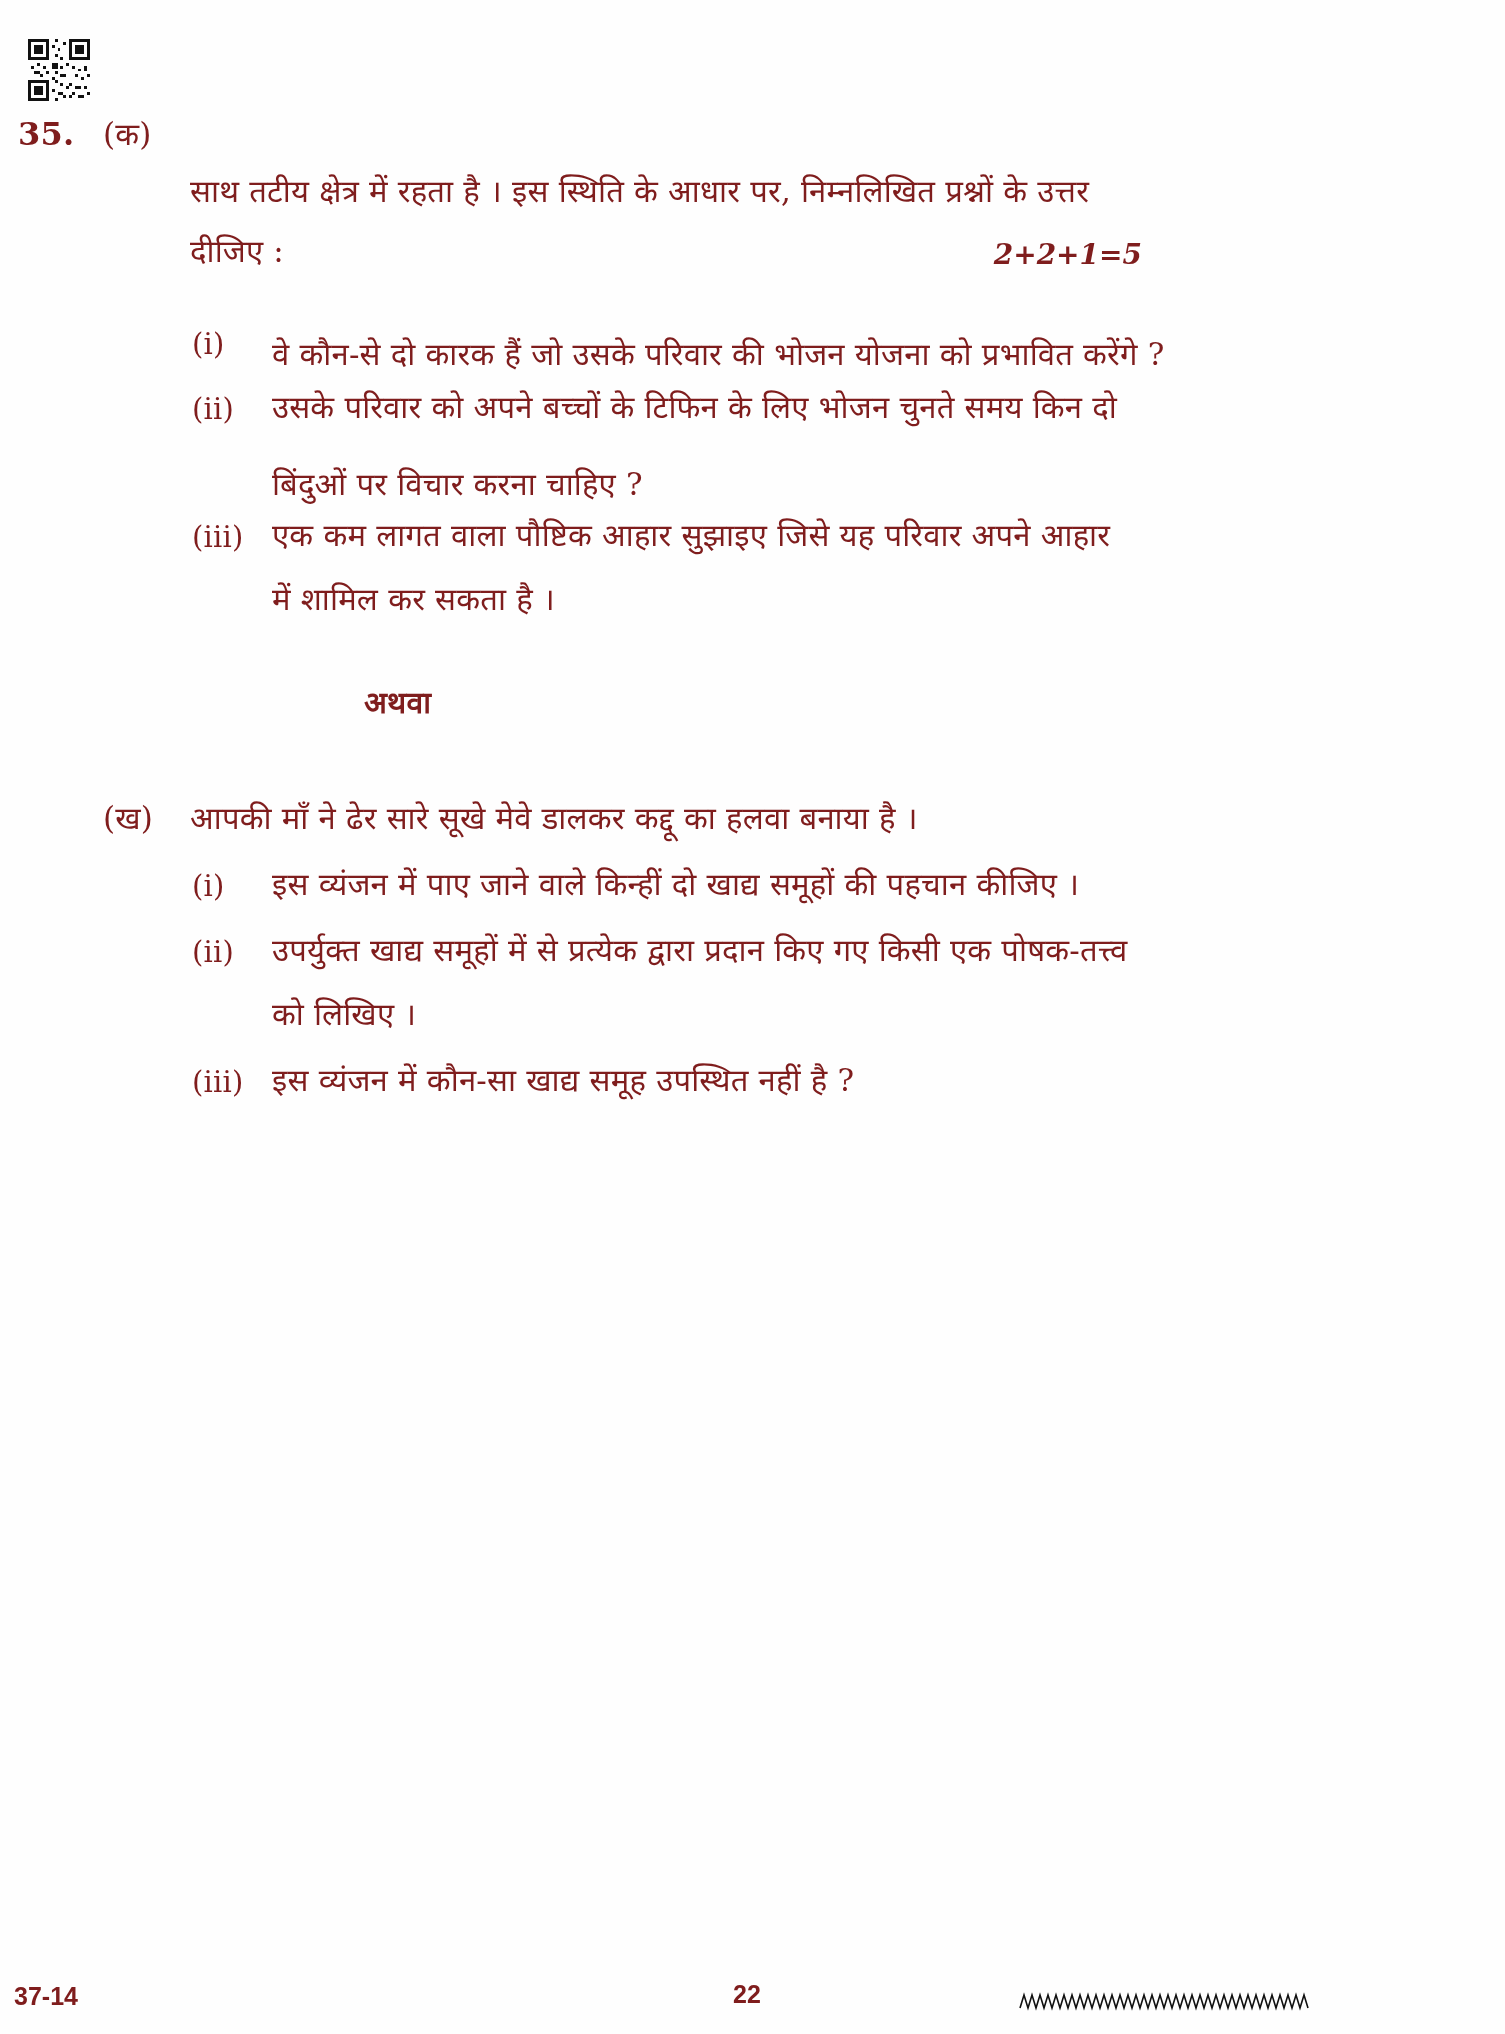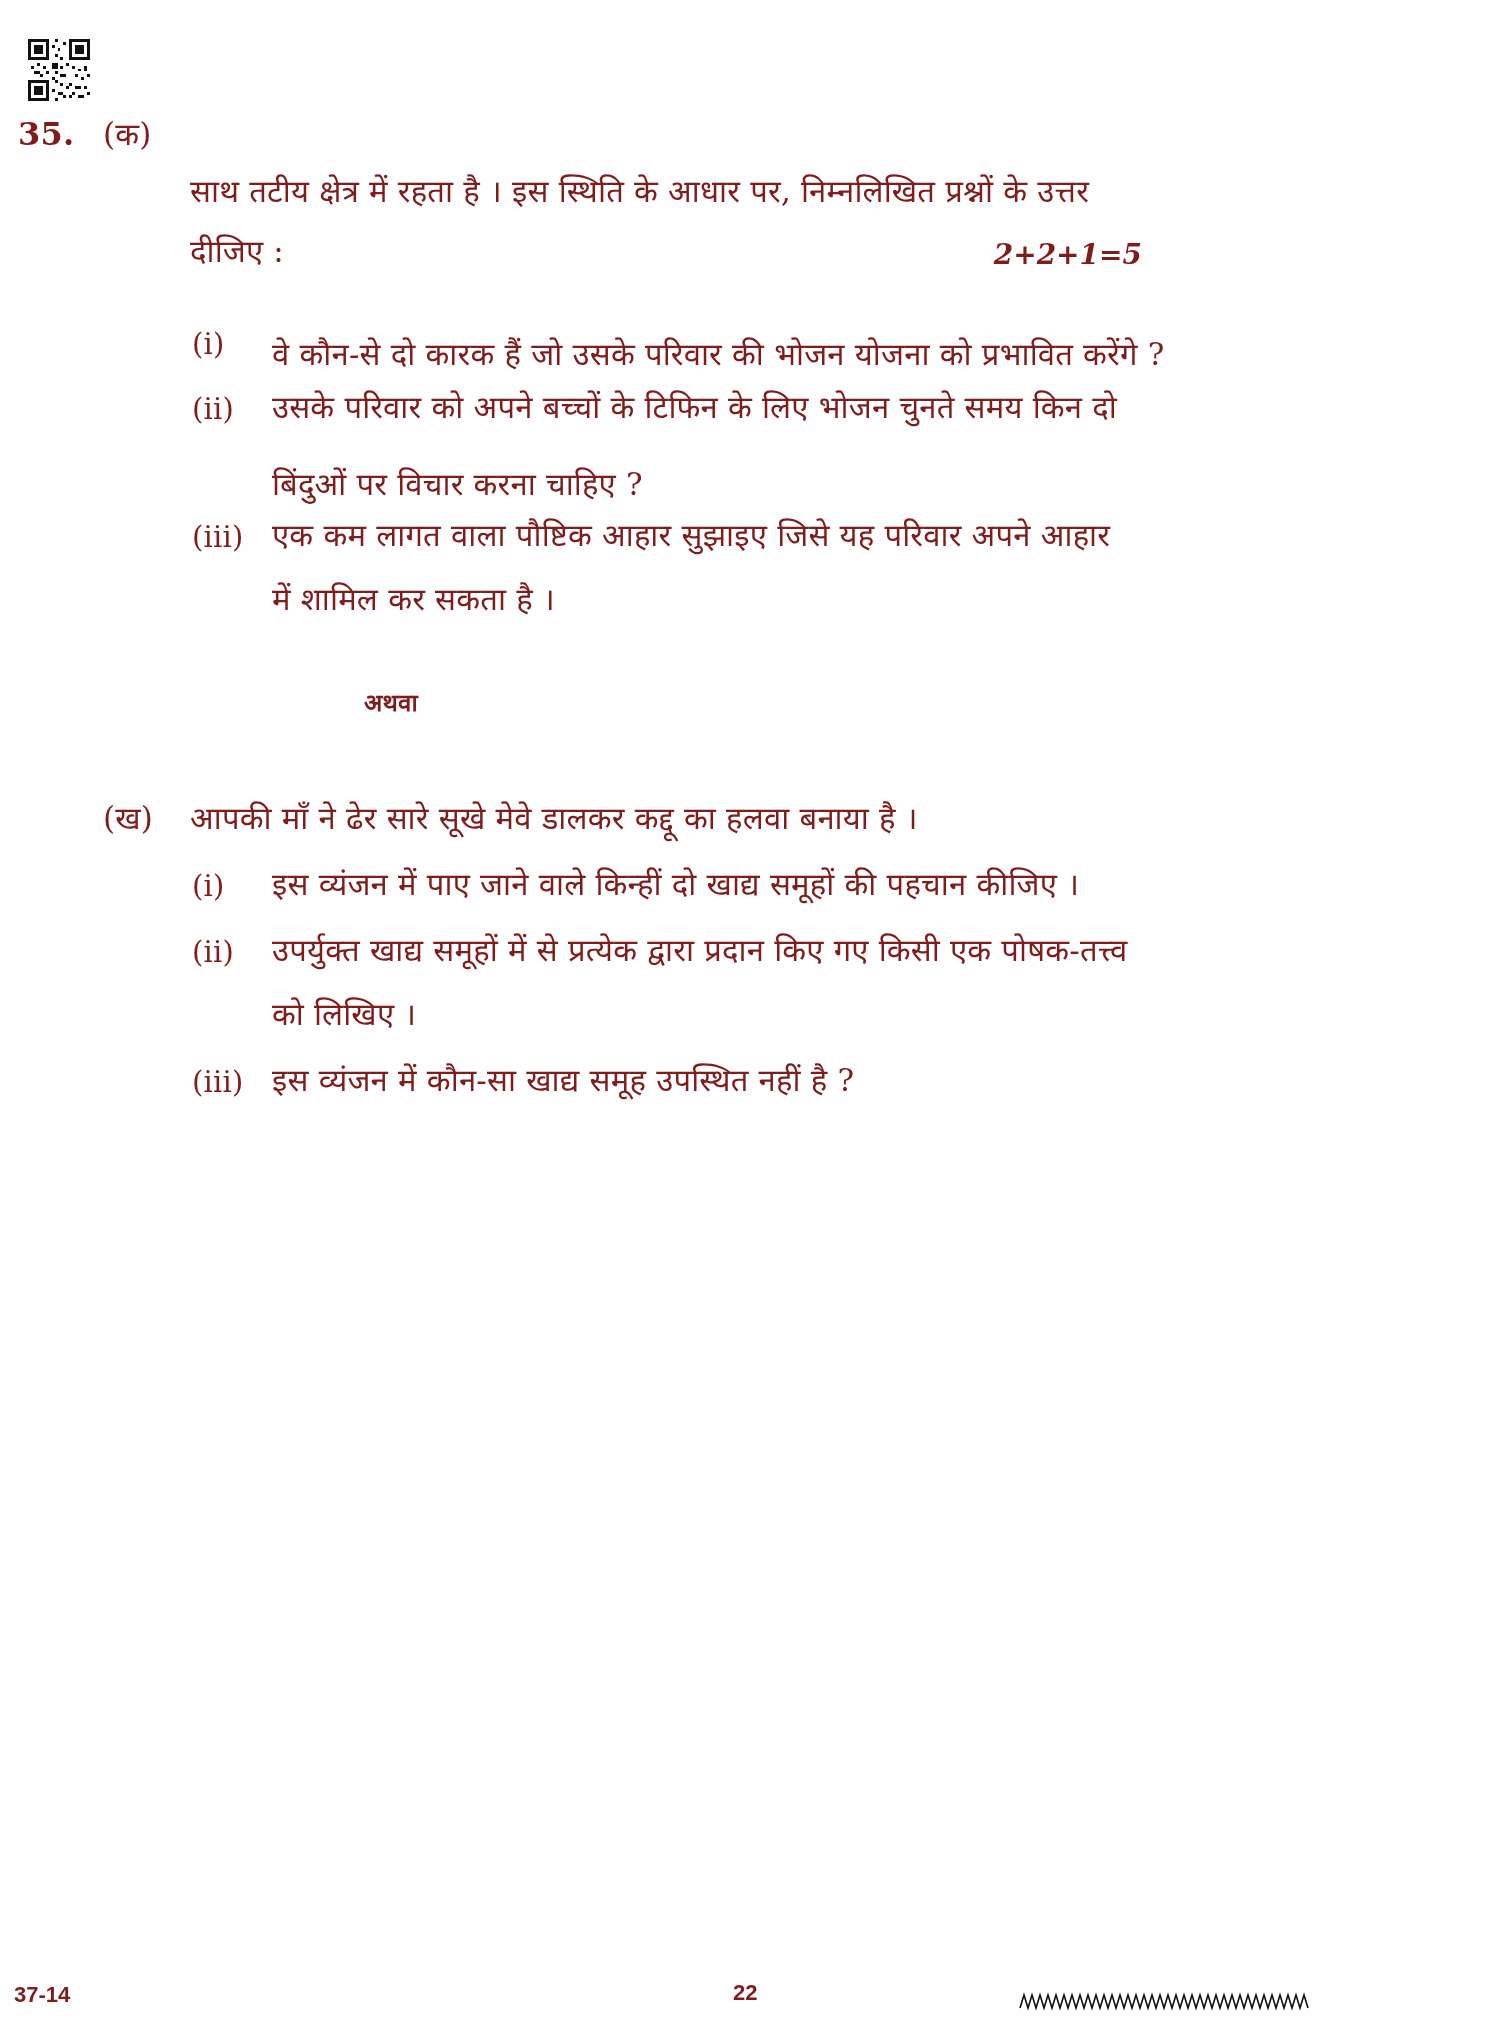--- a/index.html
+++ b/index.html
@@ -15,34 +15,34 @@
   .line{
     position:absolute;
     font-size:31px;
     line-height:45px;
     white-space:nowrap;
     letter-spacing:.2px;
   }
   .qnum{font-weight:bold;font-size:32px;}
   .part-label{font-size:31px;}
   .item-num{font-size:29px;}
-  .or-label{font-weight:bold;font-size:24px;}
+  .or-label{font-weight:bold;font-size:30px;}
   .marks{
     position:absolute;
     font-style:italic;
     font-weight:600;
     font-size:28px;
     text-align:right;
     white-space:nowrap;
   }
   .footer-text{
     position:absolute;
     font-family:"Liberation Sans","DejaVu Sans",sans-serif;
     font-weight:bold;
-    font-size:22px;
+    font-size:25px;
     white-space:nowrap;
   }
   .qr{position:absolute;left:28px;top:38px;width:62px;height:64px;}
   .squiggle{position:absolute;left:1018px;top:1988px;}
 </style>
 </head>
 <body>
 
 <div class="page">
 

